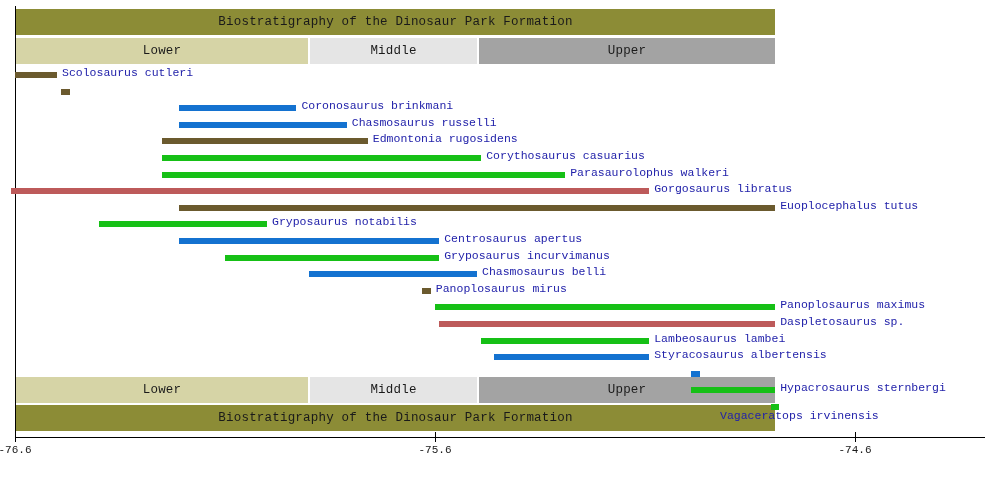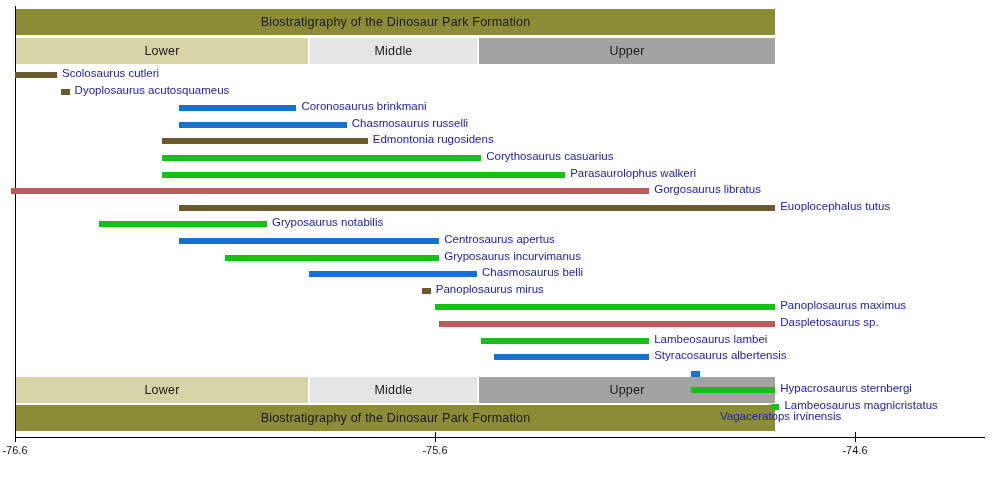--- a/index.html
+++ b/index.html
@@ -1,21 +1,21 @@
 <!DOCTYPE html>
 <html><head>
 <meta charset="utf-8">
 <style>
   html,body{margin:0;padding:0;}
   body{
     width:1000px;height:480px;background:#ffffff;
     font-family:"Liberation Sans", sans-serif;
     overflow:hidden;
   }
-  #chart{position:relative;width:1000px;height:380px;}
+  #chart{position:relative;width:1000px;height:380px;font-family:Liberation Mono, monospace;}
 
   
   .band{
     position:absolute;
     box-sizing:border-box;
     display:flex;align-items:center;justify-content:center;
     font-size:12.5px;color:#1a1a1a;
     border:1px solid #ffffff;
     white-space:nowrap;
     letter-spacing:0.2px;
@@ -88,21 +88,20 @@
   <div class="axis-v"></div>
   <div class="axis-h"></div>
 
   <div id="rows">
       <div class="range-row" style="left: 0px; top: 68px; width: 1000px; padding-left: 21px;">
         <div class="range-bar" style="left: 15px; width: 42px; background: rgb(107, 90, 46);"></div>
         <div class="range-label" style="left: 62px; color: rgb(34, 34, 170);">Scolosaurus cutleri</div>
       </div>
       <div class="range-row" style="left: 0px; top: 84.6px; width: 1000px;">
         <div class="range-bar" style="left: 61.2px; width: 8.4px; background: rgb(107, 90, 46);"></div>
-        <div class="range-label" style="left: 74.6px; color: rgb(34, 34, 170);">Dyoplosaurus acutosquameus</div>
       </div>
       <div class="range-row" style="left: 0px; top: 101.2px; width: 1000px;">
         <div class="range-bar" style="left: 178.8px; width: 117.6px; background: rgb(20, 114, 208);"></div>
         <div class="range-label" style="left: 301.4px; color: rgb(34, 34, 170);">Coronosaurus brinkmani</div>
       </div>
       <div class="range-row" style="left: 0px; top: 117.8px; width: 1000px;">
         <div class="range-bar" style="left: 178.8px; width: 168px; background: rgb(20, 114, 208);"></div>
         <div class="range-label" style="left: 351.8px; color: rgb(34, 34, 170);">Chasmosaurus russelli</div>
       </div>
       <div class="range-row" style="left: 0px; top: 134.4px; width: 1000px;">
@@ -164,21 +163,20 @@
       <div class="range-row" style="left: 0px; top: 366.8px; width: 1000px;">
         <div class="range-bar" style="left: 691.2px; width: 8.4px; background: rgb(20, 114, 208);"></div>
         <div class="range-label" style="left: 720px; color: rgb(34, 34, 170); margin-top: 44px;">Vagaceratops irvinensis</div>
       </div>
       <div class="range-row" style="left: 0px; top: 383.4px; width: 1000px;">
         <div class="range-bar" style="left: 691.2px; width: 84px; background: rgb(22, 192, 22);"></div>
         <div class="range-label" style="left: 780.2px; color: rgb(34, 34, 170);">Hypacrosaurus sternbergi</div>
       </div>
       <div class="range-row" style="left: 0px; top: 400px; width: 1000px;">
         <div class="range-bar" style="left: 771px; width: 8.4px; background: rgb(22, 192, 22);"></div>
-        <div class="range-label" style="left: 784.4px; color: rgb(34, 34, 170);">Lambeosaurus magnicristatus</div>
       </div>
     </div>
   <div id="ticks">
       <div class="tick" style="left: 15px;"></div>
       <div class="tick-label" style="left: 15px;">-76.6</div>
       <div class="tick" style="left: 435px;"></div>
       <div class="tick-label" style="left: 435px;">-75.6</div>
       <div class="tick" style="left: 855px;"></div>
       <div class="tick-label" style="left: 855px;">-74.6</div>
     </div>

